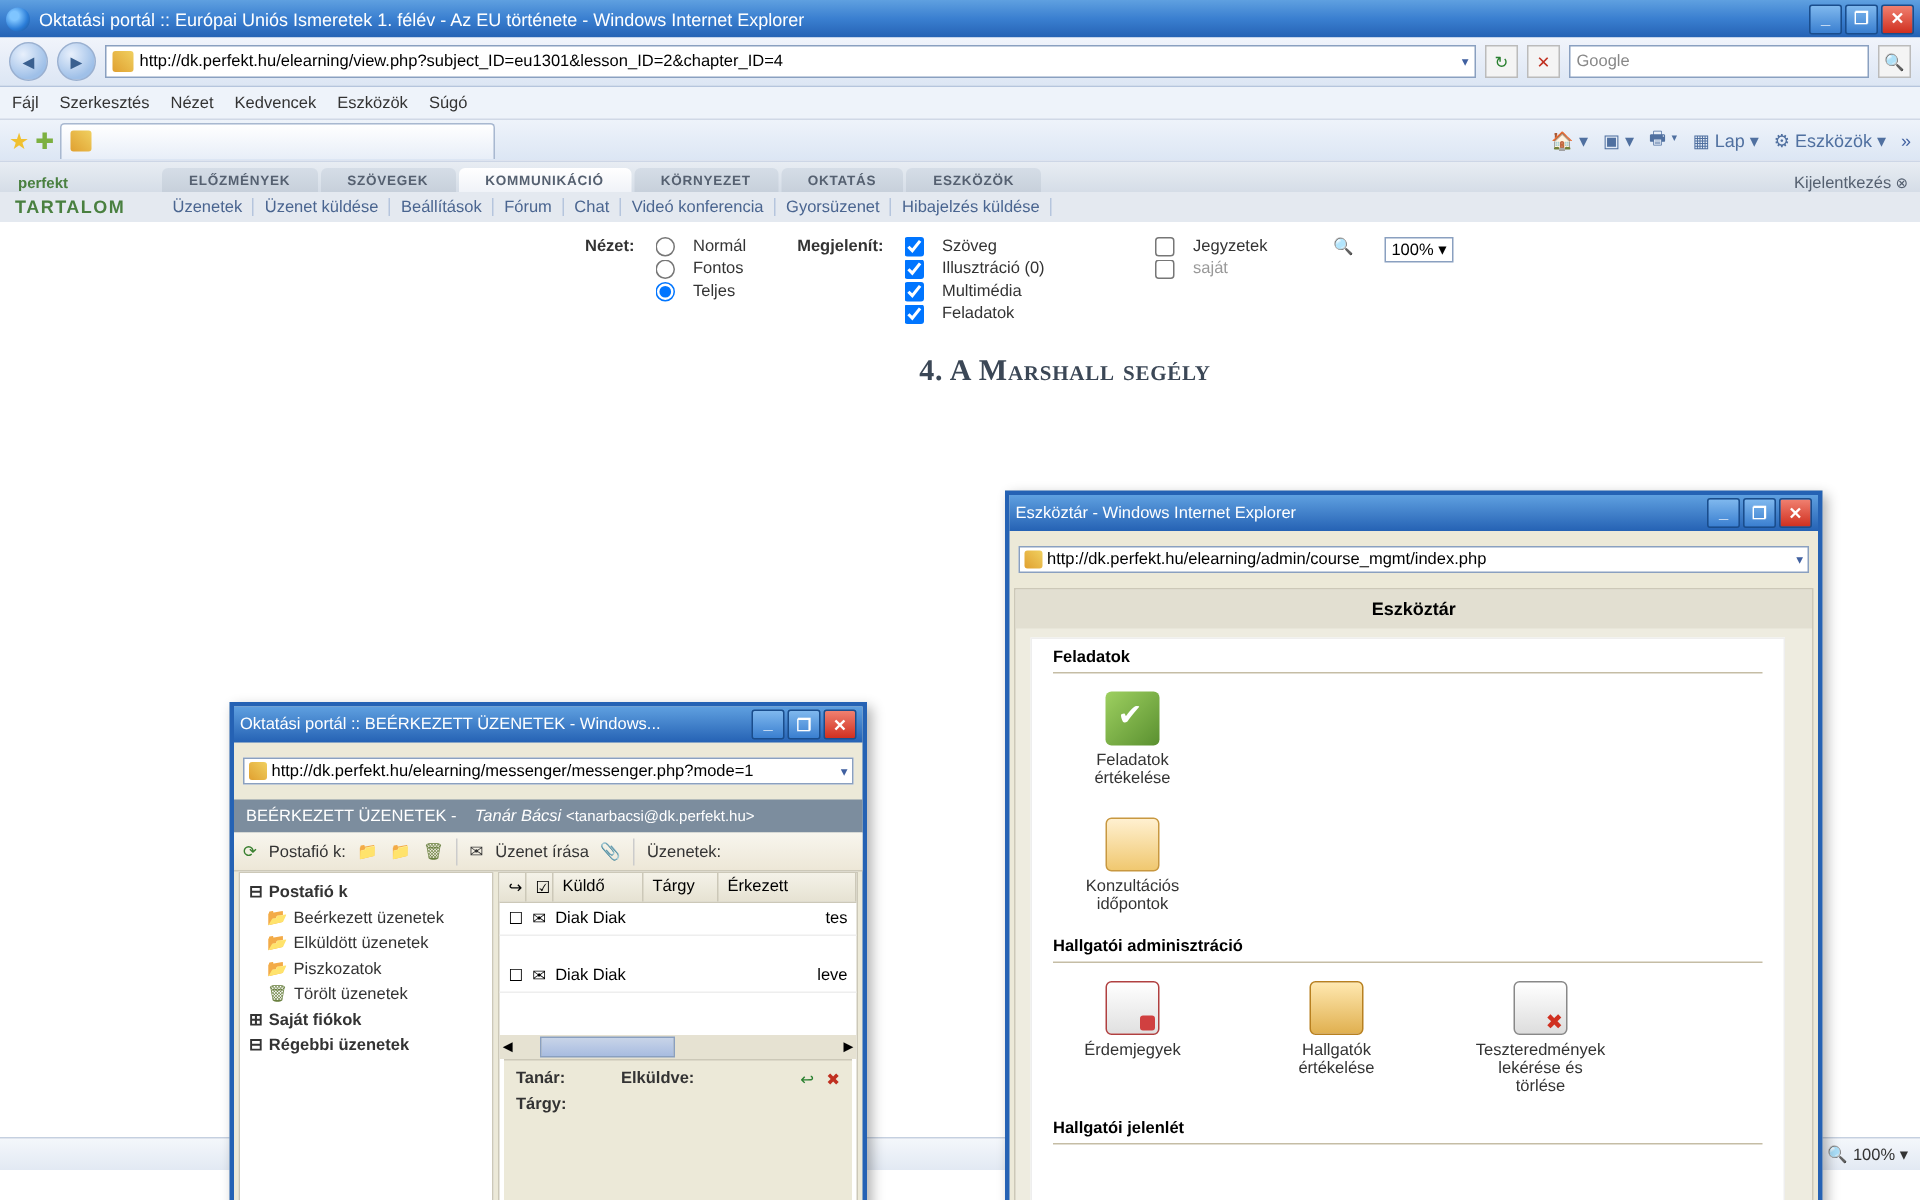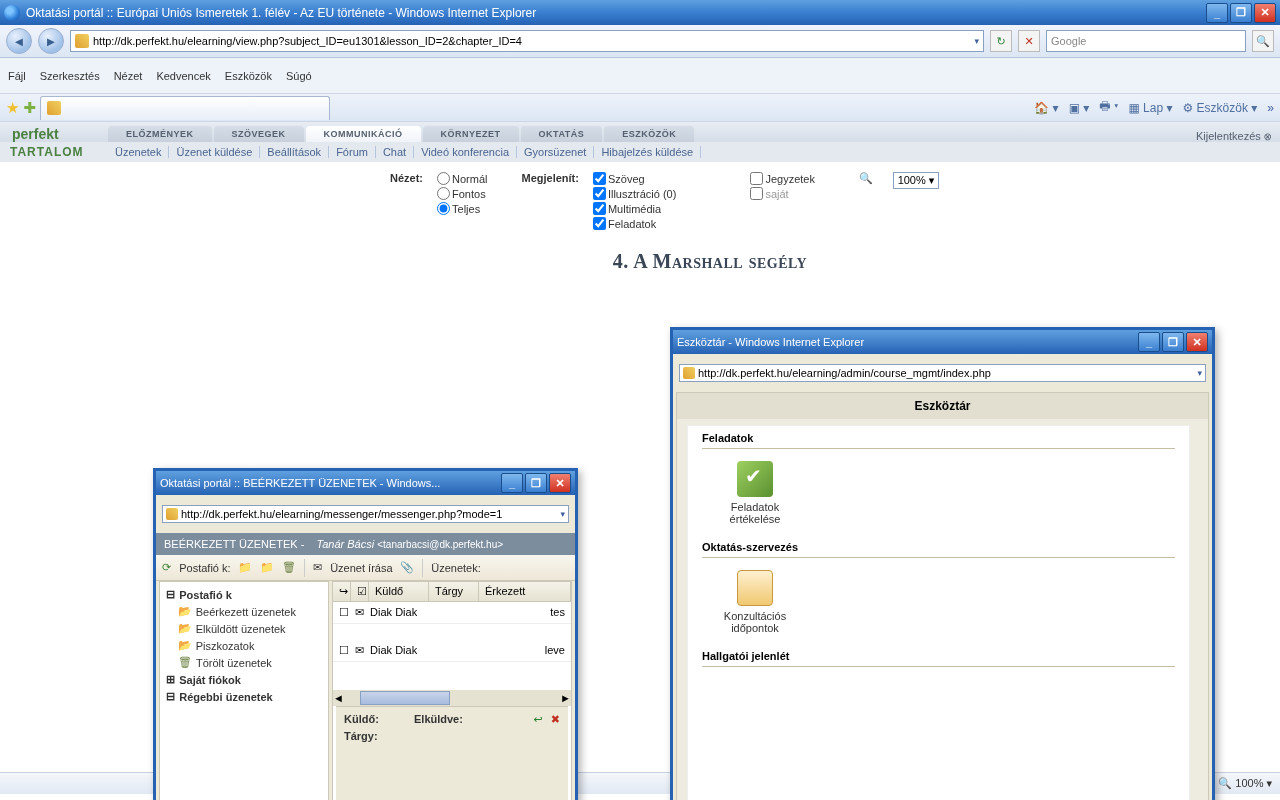--- a/index.html
+++ b/index.html
@@ -10,42 +10,42 @@
 .winbtns{display:flex;gap:2px}
 .winbtn{width:22px;height:20px;border:1px solid #1a4d8c;background:linear-gradient(#7fb8ee,#3a7fd0);color:#fff;display:flex;align-items:center;justify-content:center;font-size:11px;font-weight:bold;border-radius:2px}
 .winbtn.close{background:linear-gradient(#f08070,#d03020)}
 .navbar{background:linear-gradient(#f1f4fb,#dce6f4);height:33px;display:flex;align-items:center;padding:0 6px;gap:6px;border-bottom:1px solid #b5c5dd}
 .navbtn{width:26px;height:26px;border-radius:50%;background:radial-gradient(circle at 35% 30%,#e8f0fc,#9fc0e8 70%);border:1px solid #9ab0d0;display:flex;align-items:center;justify-content:center;color:#3a6090;font-size:13px}
 .addr{flex:1;display:flex;align-items:center;background:#fff;border:1px solid #8aa0c0;height:22px;padding:0 4px;gap:4px}
 .addr .pfx{width:14px;height:14px;background:linear-gradient(45deg,#e0a030,#f0d060);border-radius:2px}
 .addr input{border:none;outline:none;flex:1;font-size:11px}
 .addrbtn{width:22px;height:22px;border:1px solid #bbb;background:#f4f4f4;display:flex;align-items:center;justify-content:center}
 .search{width:200px;display:flex;align-items:center;background:#fff;border:1px solid #8aa0c0;height:22px;padding:0 4px;color:#888}
-.menubar{background:#eef3fa;height:36px;display:flex;align-items:center;padding:0 8px;gap:14px;color:#333;border-bottom:1px solid #d0d8e6}
+.menubar{background:#eef3fa;height:22px;display:flex;align-items:center;padding:0 8px;gap:14px;color:#333;border-bottom:1px solid #d0d8e6}
 .menubar span{cursor:default}
 .tabbar{background:linear-gradient(#eef3fa,#dce6f4);height:28px;display:flex;align-items:center;padding:0 6px;border-bottom:1px solid #cdd6e6}
 .star{color:#f0c030;font-size:15px;margin-right:4px}
 .tab-pg{background:linear-gradient(#fff,#e8eef8);border:1px solid #a8b8d0;border-bottom:none;height:24px;width:290px;display:flex;align-items:center;padding:0 6px;gap:4px;border-radius:3px 3px 0 0}
 .tbicons{margin-left:auto;display:flex;gap:10px;align-items:center;color:#5070a0}
 .tbicons span{font-size:12px}
 .content{position:relative;height:672px;background:#fff}
 .portal-hdr{height:20px;background:linear-gradient(#e8edf3,#d5dde7);display:flex;align-items:flex-end}
-.logo{color:#4a8040;font-weight:bold;font-size:14px;padding:0 12px 0px;width:108px}
+.logo{color:#4a8040;font-weight:bold;font-size:10px;padding:0 12px 0px;width:108px}
 .ptabs{display:flex;gap:2px;margin-left:0px}
 .ptab{padding:3px 18px;background:linear-gradient(#d5dde7,#c7d0db);font-size:9px;font-weight:bold;color:#556070;letter-spacing:.5px;border-radius:4px 4px 0 0}
 .ptab.active{background:linear-gradient(#fff,#f0f3f8)}
 .logout{margin-left:auto;margin-right:8px;color:#556070;font-size:10px}
 .subhdr{height:20px;background:#e4e9f0;display:flex;align-items:center}
 .tartalom{color:#4a8040;font-weight:bold;font-size:12px;letter-spacing:1px;padding:0 10px;width:108px}
 .subnav{display:flex;gap:0;color:#4a6590;font-size:11px}
 .subnav span{padding:0 7px;border-right:1px solid #b5c5dd;cursor:pointer}
 .options{display:flex;padding:10px 0 0 390px;gap:14px}
 .optcol{display:flex;flex-direction:column;gap:2px}
 .optlabel{font-weight:bold;color:#333}
-.rad,.chk{display:flex;align-items:center;gap:2px;color:#333}
+.rad,.chk{display:flex;gap:12px;color:#333}
 .rad input,.chk input{margin:0}
 .zoomsel{border:1px solid #8aa0c0;padding:1px 4px;background:#fff;margin-left:20px}
 .article{padding:20px 200px 0 340px;color:#333}
 .article h2{font-family:Liberation Serif, serif;font-size:20px;color:#3b4756;text-align:center;font-variant:small-caps;letter-spacing:.5px;margin-bottom:30px}
 .statusbar{position:absolute;bottom:0;left:0;right:0;height:22px;background:linear-gradient(#f4f7fb,#e2e9f3);border-top:1px solid #c5d0e0;display:flex;align-items:center;padding:0 8px;gap:8px;color:#333;font-size:11px}
 .statusbar .spacer{flex:1}
 .popup{position:absolute;border:3px solid #2562b4;background:#ece9d8;box-shadow:3px 3px 8px rgba(0,0,0,.3)}
 .popup .ptitle{background:linear-gradient(#5fa0e0,#2562b4);height:24px;display:flex;align-items:center;color:#fff;padding:0 4px;font-size:12px}
 .popup .paddr{background:#fff;border:1px solid #8aa0c0;margin:10px 6px;height:18px;display:flex;align-items:center;padding:0 3px;gap:3px;font-size:10px}
 .pop1{left:153px;top:468px;width:425px;height:408px}
@@ -308,21 +308,21 @@
           <span style="margin-left:auto">leve</span>
       </div>
       <div style="flex:1"></div>
       <div class="scrollh">
           <span>◄</span>
           <div class="thumb"></div>
           <span style="margin-left:auto">►</span>
         </div>
       <div class="preview">
         <div class="row">
-            <b>Küldő:</b>
+            <b>Tanár:</b>
             <b style="width:auto;margin-left:10px">Elküldve:</b>
           <span style="margin-left:auto;color:#2a8030">↩</span>
           <span style="margin-left:8px;color:#c03020">✖</span>
         </div>
         <div class="row">
             <b>Tárgy:</b>
           </div>
       </div>
     </div>
   </div>
@@ -347,24 +347,31 @@
   <div class="toolz" style="height:440px;overflow:hidden;border:1px solid #ccc8b8;margin:3px">
     <div class="toolz-title">Eszköztár</div>
     <div style="background:#fff;margin:6px 18px 6px 10px;border:1px solid #eee;height:398px;overflow:hidden">
       <div class="section">
         <h4>Feladatok</h4>
         <div class="toolrow">
           <div class="tool"><div class="ico chkm"></div><span>Feladatok értékelése</span></div>
         </div>
       </div>
       <div class="section">
-        <h4>Oktatás-szervezés</h4>
         <div class="toolrow">
           <div class="tool"><div class="ico cal"></div><span>Konzultációs időpontok</span></div>
         </div>
       </div>
       <div class="section">
+        <h4>Hallgatói adminisztráció</h4>
+        <div class="toolrow">
+          <div class="tool"><div class="ico doc"></div><span>Érdemjegyek</span></div>
+          <div class="tool"><div class="ico peo"></div><span>Hallgatók értékelése</span></div>
+          <div class="tool"><div class="ico clip"></div><span>Teszteredmények lekérése és törlése</span></div>
+        </div>
+      </div>
+      <div class="section">
         <h4>Hallgatói jelenlét</h4>
       </div>
     </div>
   </div>
 
 </div>
 
 </body></html>

